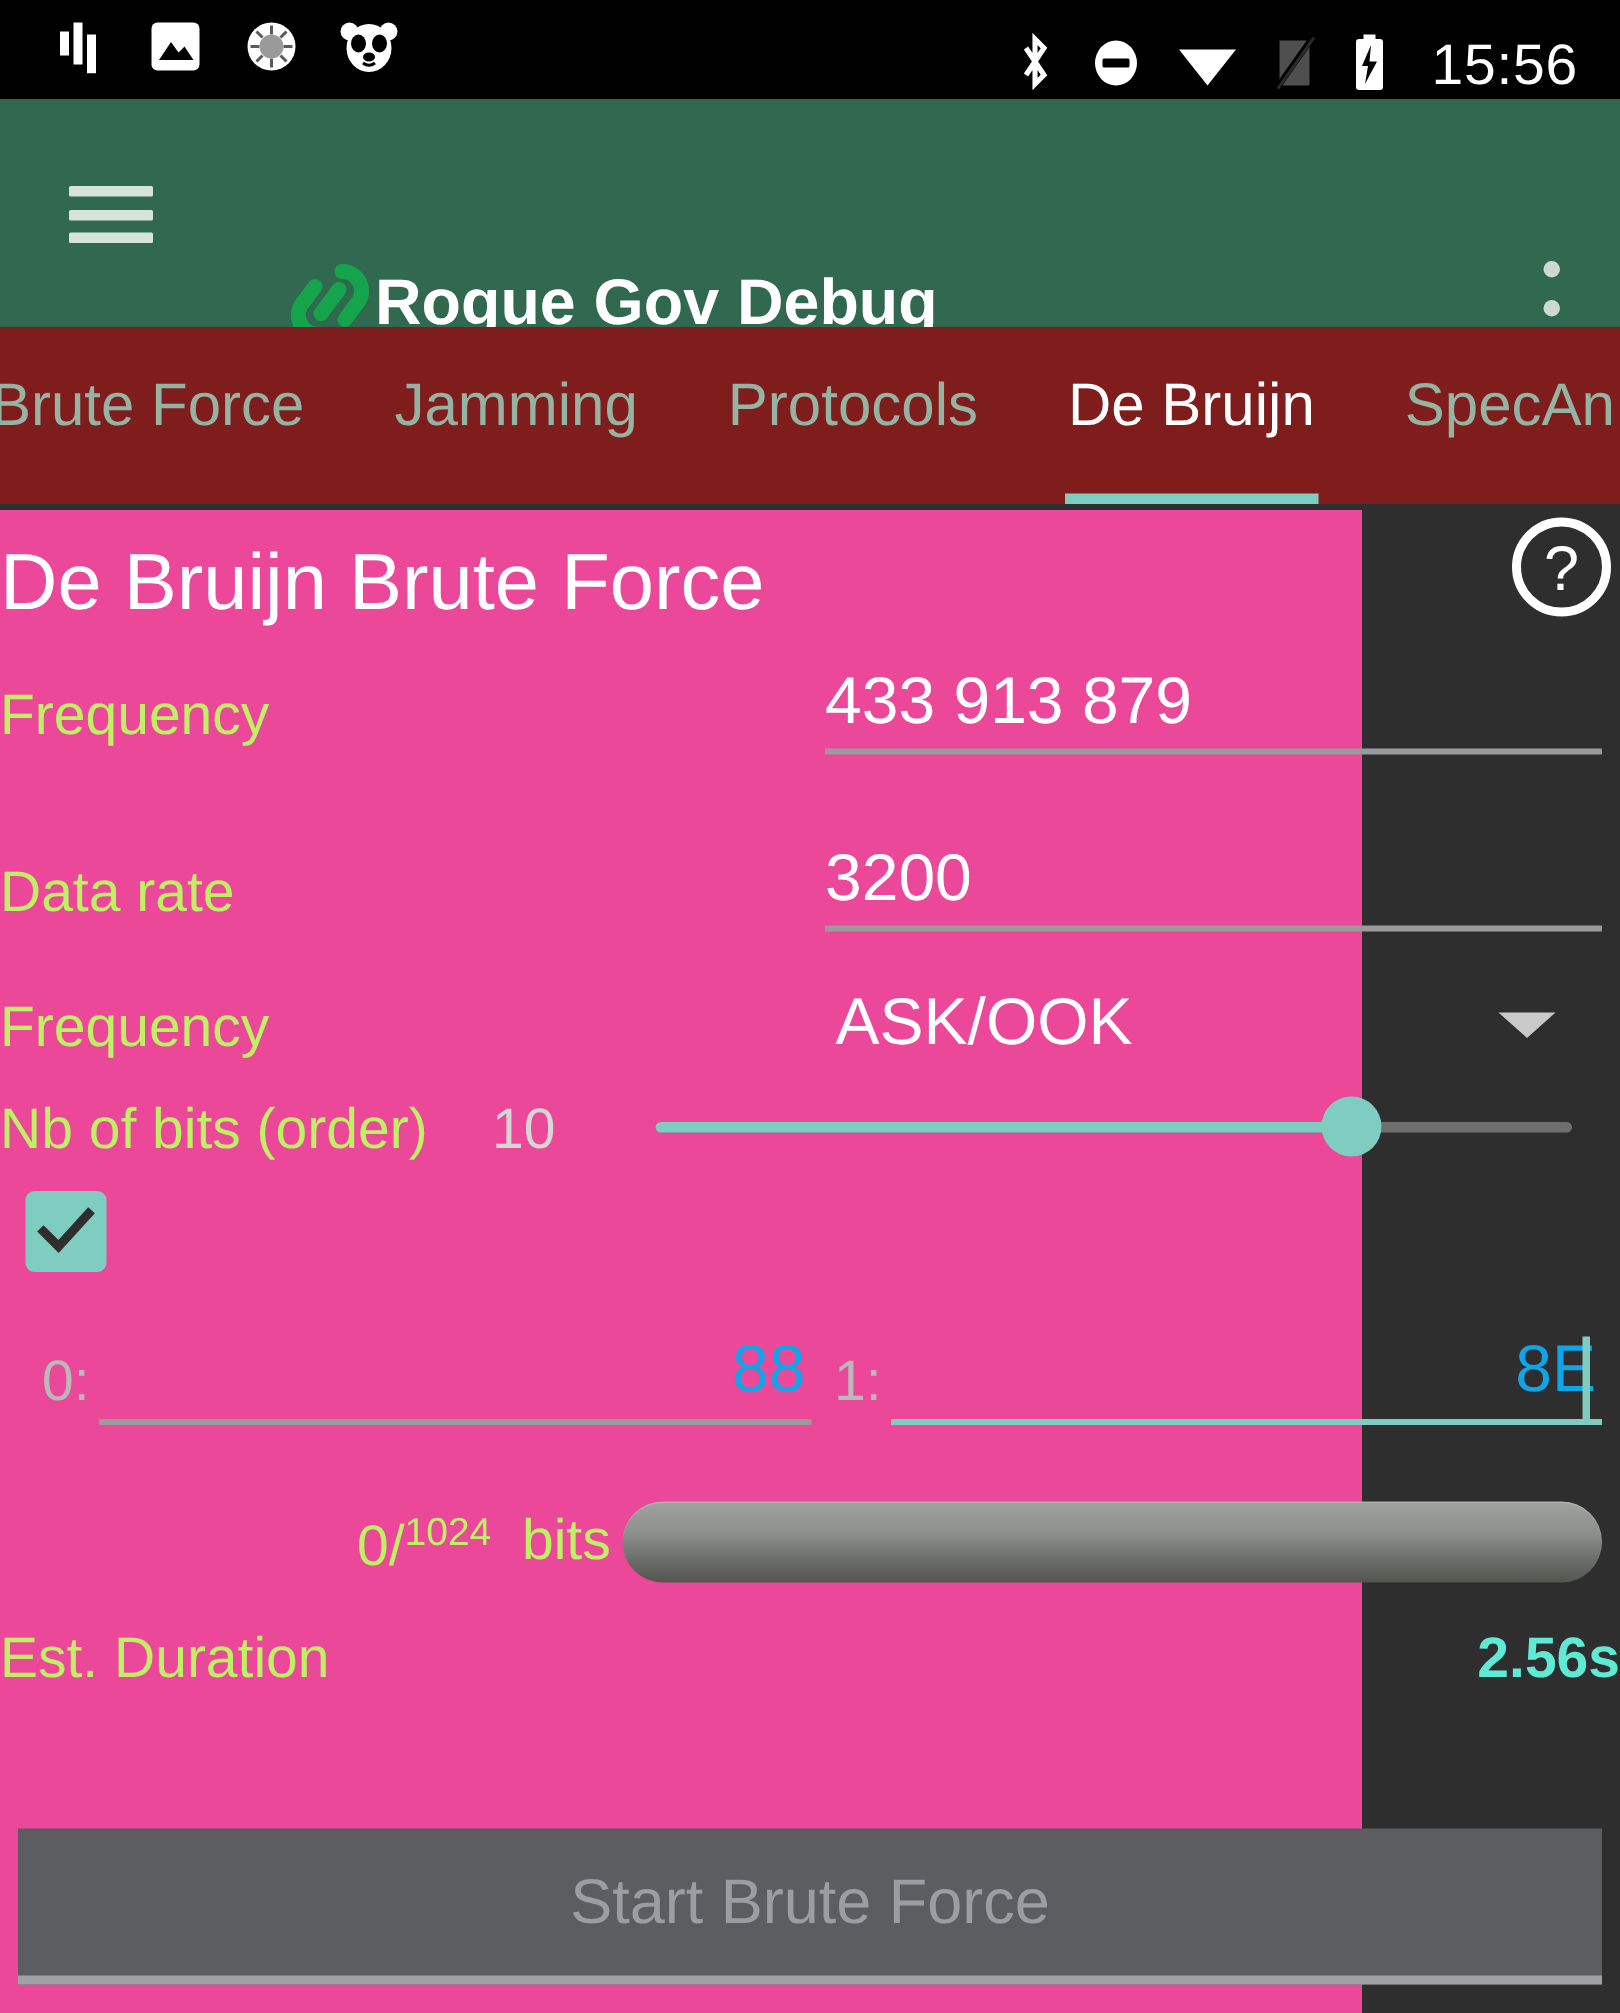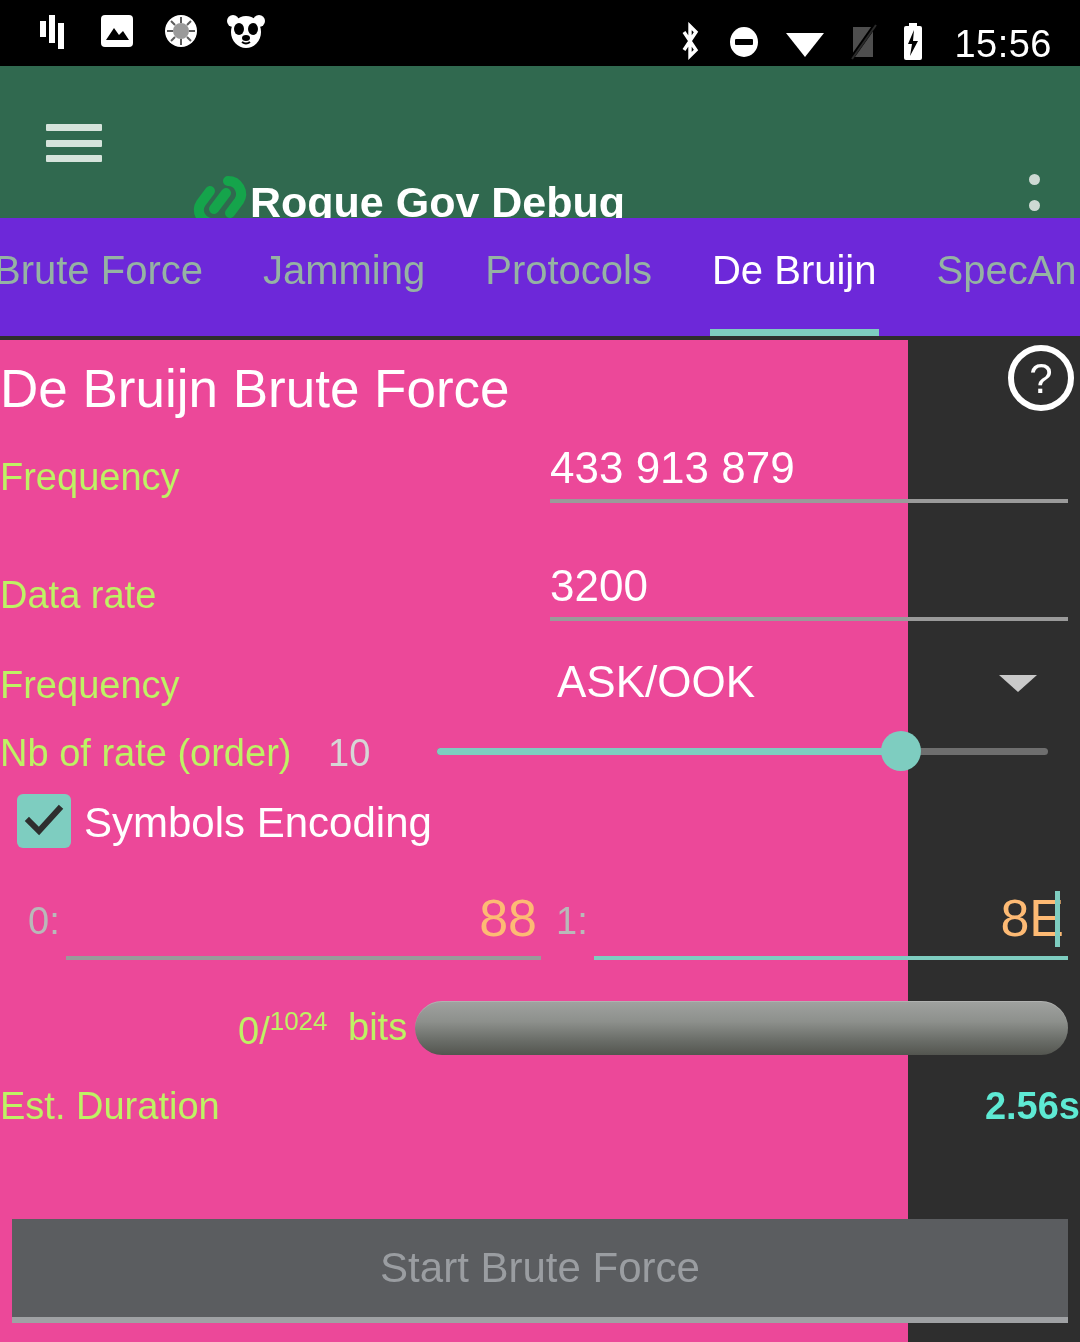--- a/index.html
+++ b/index.html
@@ -42,21 +42,21 @@
   }
   .overflow {
     position: absolute; right: 40px; top: 108px; width: 12px; height: 62px;
     display: flex; flex-direction: column; justify-content: space-between; align-items: center;
   }
   .overflow i { display: block; width: 11px; height: 11px; border-radius: 50%; background: #cdd9d3; }
 
   
   .tabbar {
     position: absolute; top: 218px; left: 0; width: 1080px; height: 118px;
-    background: #6d28d9; overflow: hidden;
+    background: #7f1d1d; overflow: hidden;
   }
   .tabs { position: absolute; left: -36px; top: 0; height: 118px; display: flex; align-items: flex-start; }
   .tab {
     position: relative; height: 118px; padding: 0 30px;
     display: flex; align-items: flex-start; padding-top: 30px;
     color: #95b3a3; font-size: 40px; white-space: nowrap;
   }
   .tab.active { color: #ffffff; text-align: right; }
   .tab.active::after {
     content: ""; position: absolute; left: 28px; right: 28px; bottom: 0;
@@ -108,21 +108,21 @@
     position: absolute; width: 54px; height: 54px; background: #7ecdc0; border-radius: 6px;
   }
   .checkbox svg { position: absolute; left: 7px; top: 8px; }
   .cb-label { position: absolute; color: #ffffff; font-size: 42px; white-space: nowrap; }
 
   
   .sym-label { position: absolute; color: #b9b9b9; font-size: 38px; }
   .sym-field { position: absolute; border-bottom: 4px solid #9a9a9a; }
   .sym-field.focused { border-bottom-color: #7ecdc0; }
   .sym-field .sval {
-    display: block; text-align: right; color: #fdba74; font-size: 52px; padding-bottom: 8px; padding-right: 4px;
+    display: block; text-align: right; color: #0ea5e9; font-size: 44px; padding-bottom: 8px; padding-right: 4px;
   }
   .caret {
     position: absolute; width: 5px; background: #7ecdc0;
   }
 
   
   .superscript { font-size: 26px; vertical-align: super; }
   .progress-bar {
     position: absolute; border-radius: 28px;
     background: linear-gradient(to bottom, #a0a2a0 0%, #8d908c 38%, #6b6e69 72%, #53554f 100%);
@@ -273,34 +273,33 @@
 
   <div class="row-label" style="left:0px; top:574px;">Data rate</div>
   <div class="field" style="left:550px; top:561px; width:518px;">
     <span class="val">3200</span>
   </div>
 
   <div class="row-label" style="left:0px; top:664px;">Frequency</div>
   <div class="mod-value" style="left:557px; top:657px;">ASK/OOK</div>
   <div class="mod-caret" style="left:999px; top:675px;"></div>
 
-  <div class="row-label" style="left:0px; top:732px;">Nb of rate (order)</div>
+  <div class="row-label" style="left:0px; top:732px;">Nb of bits (order)</div>
   <div class="row-label" style="left:328px; top:732px; color:#d6d6d6;">10</div>
   <div class="slider" style="left:437px; top:731px; width:611px;">
     <div class="track-bg"></div>
     <div class="track-fill" style="width:76%;"></div>
     <div class="thumb" style="left:calc(76% - 20px);"></div>
   </div>
 
   <div class="checkbox" style="left:17px; top:794px;">
     <svg width="40" height="38" viewBox="0 0 40 38">
         <path d="M5 19 L15 29 L35 7" stroke="#2e2e2e" stroke-width="6" fill="none" stroke-linecap="square"></path>
       </svg>
   </div>
-  <div class="cb-label" style="left:84px; top:799px;">Symbols Encoding</div>
 
   <div class="sym-label" style="left:28px; top:900px;">0:</div>
   <div class="sym-field" style="left:66px; top:888px; width:475px;">
     <span class="sval">88</span>
   </div>
 
   <div class="sym-label" style="left:556px; top:900px;">1:</div>
   <div class="sym-field focused" style="left:594px; top:888px; width:474px;">
     <span class="sval">8E</span>
   </div>

